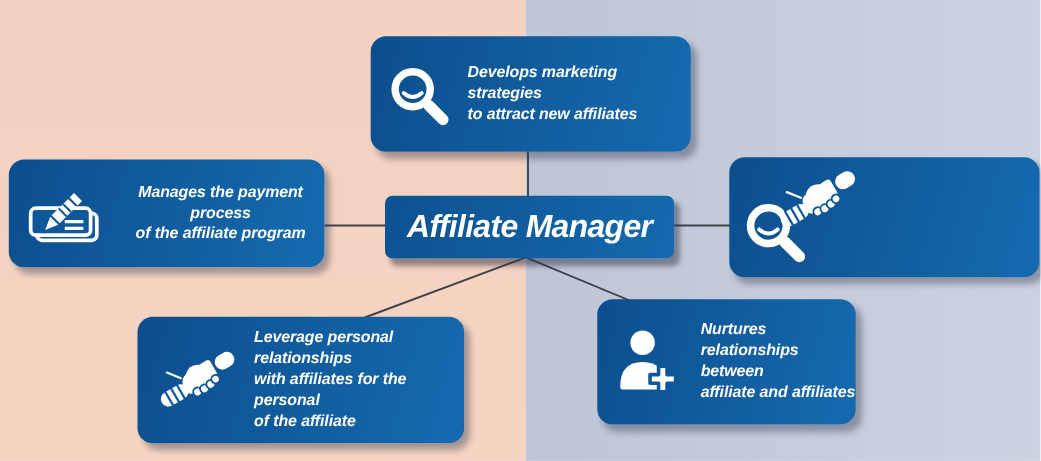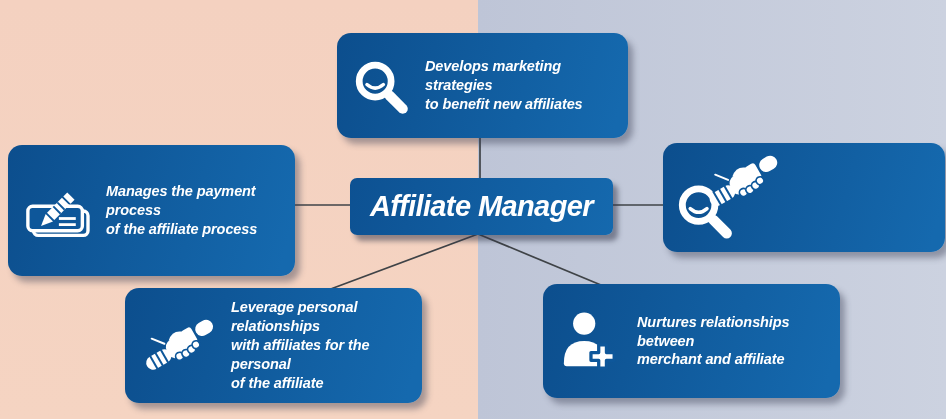--- a/index.html
+++ b/index.html
@@ -15,24 +15,24 @@
 
   .node { position:absolute; display:flex; align-items:center;
           border-radius:14px; color:#fff;
           background:linear-gradient(105deg,#0c4e8d 0%,#1569ae 95%);
           box-shadow:5px 6px 6px rgba(55,60,82,.42); }
   .node-text { font-style:italic; font-weight:bold; font-size:14.5px;
                line-height:1.3; letter-spacing:-0.1px; }
   .node-text span { display:block; }
 
   .node-top    { left:337px; top:33px;  width:291px; height:105px; padding-left:14px; gap:16px; }
-  .node-left   { left:8px;   top:145px; width:287px; height:131px; padding-left:13px; gap:13px; }
+  .node-left   { left:8px;   top:145px; width:287px; height:98px; padding-left:13px; gap:13px;text-align:center; }
   .node-right  { left:663px; top:143px; width:282px; height:109px; padding-left:9px;  gap:9px;  }
   .node-bl     { left:125px; top:288px; width:297px; height:115px; padding-left:14px; gap:12px; }
-  .node-br     { left:543px; top:284px; width:297px; height:114px; padding-left:16px; gap:16px; }
+  .node-br     { left:543px; top:272px; width:235px; height:114px; padding-left:16px; gap:16px; }
 
   .center-box { position:absolute; left:350px; top:178px; width:263px; height:57px;
                 border-radius:7px;
                 background:linear-gradient(105deg,#0d5192,#1569ae);
                 box-shadow:5px 6px 5px rgba(48,52,72,.5);
                 display:flex; align-items:center; justify-content:center; }
   .center-box span { color:#fff; font-size:29px; font-weight:bold; font-style:italic;
                      letter-spacing:-0.6px; white-space:nowrap; }
 
   .icon { flex:0 0 auto; }
@@ -99,31 +99,31 @@
       <line x1="478" y1="234" x2="613" y2="290"></line>
     </g>
   </svg>
 
   <div class="node node-top">
     <svg class="icon" width="58" height="58" viewBox="0 0 60 60">
         <use href="#magnifier-g"></use>
       </svg>
     <div class="node-text">
       <span>Develops marketing strategies</span>
-      <span>to benefit new affiliates</span>
+      <span>to attract new affiliates</span>
     </div>
   </div>
 
   <div class="node node-left">
     <svg class="icon" width="72" height="62" viewBox="0 0 76 66">
         <use href="#checkpencil-g"></use>
       </svg>
     <div class="node-text">
       <span>Manages the payment process</span>
-      <span>of the affiliate process</span>
+      <span>of the affiliate program</span>
     </div>
   </div>
 
   <div class="node node-right">
     <svg class="icon" width="112" height="92" viewBox="0 0 118 97">
       <use href="#magnifier-g" transform="translate(2 30) scale(1.04)"></use>
       <use href="#handshake-g" transform="translate(32 -6) scale(0.82)"></use>
     </svg>
   </div>
 
@@ -137,20 +137,20 @@
       <span>of the affiliate</span>
     </div>
   </div>
 
   <div class="node node-br">
     <svg class="icon" width="62" height="60" viewBox="0 0 64 62">
         <use href="#personplus-g"></use>
       </svg>
     <div class="node-text">
       <span>Nurtures relationships between</span>
-      <span>merchant and affiliate</span>
+      <span>affiliate and affiliates</span>
     </div>
   </div>
 
   <div class="center-box">
     <span>Affiliate Manager</span>
   </div>
 </div>
 
 </body></html>

